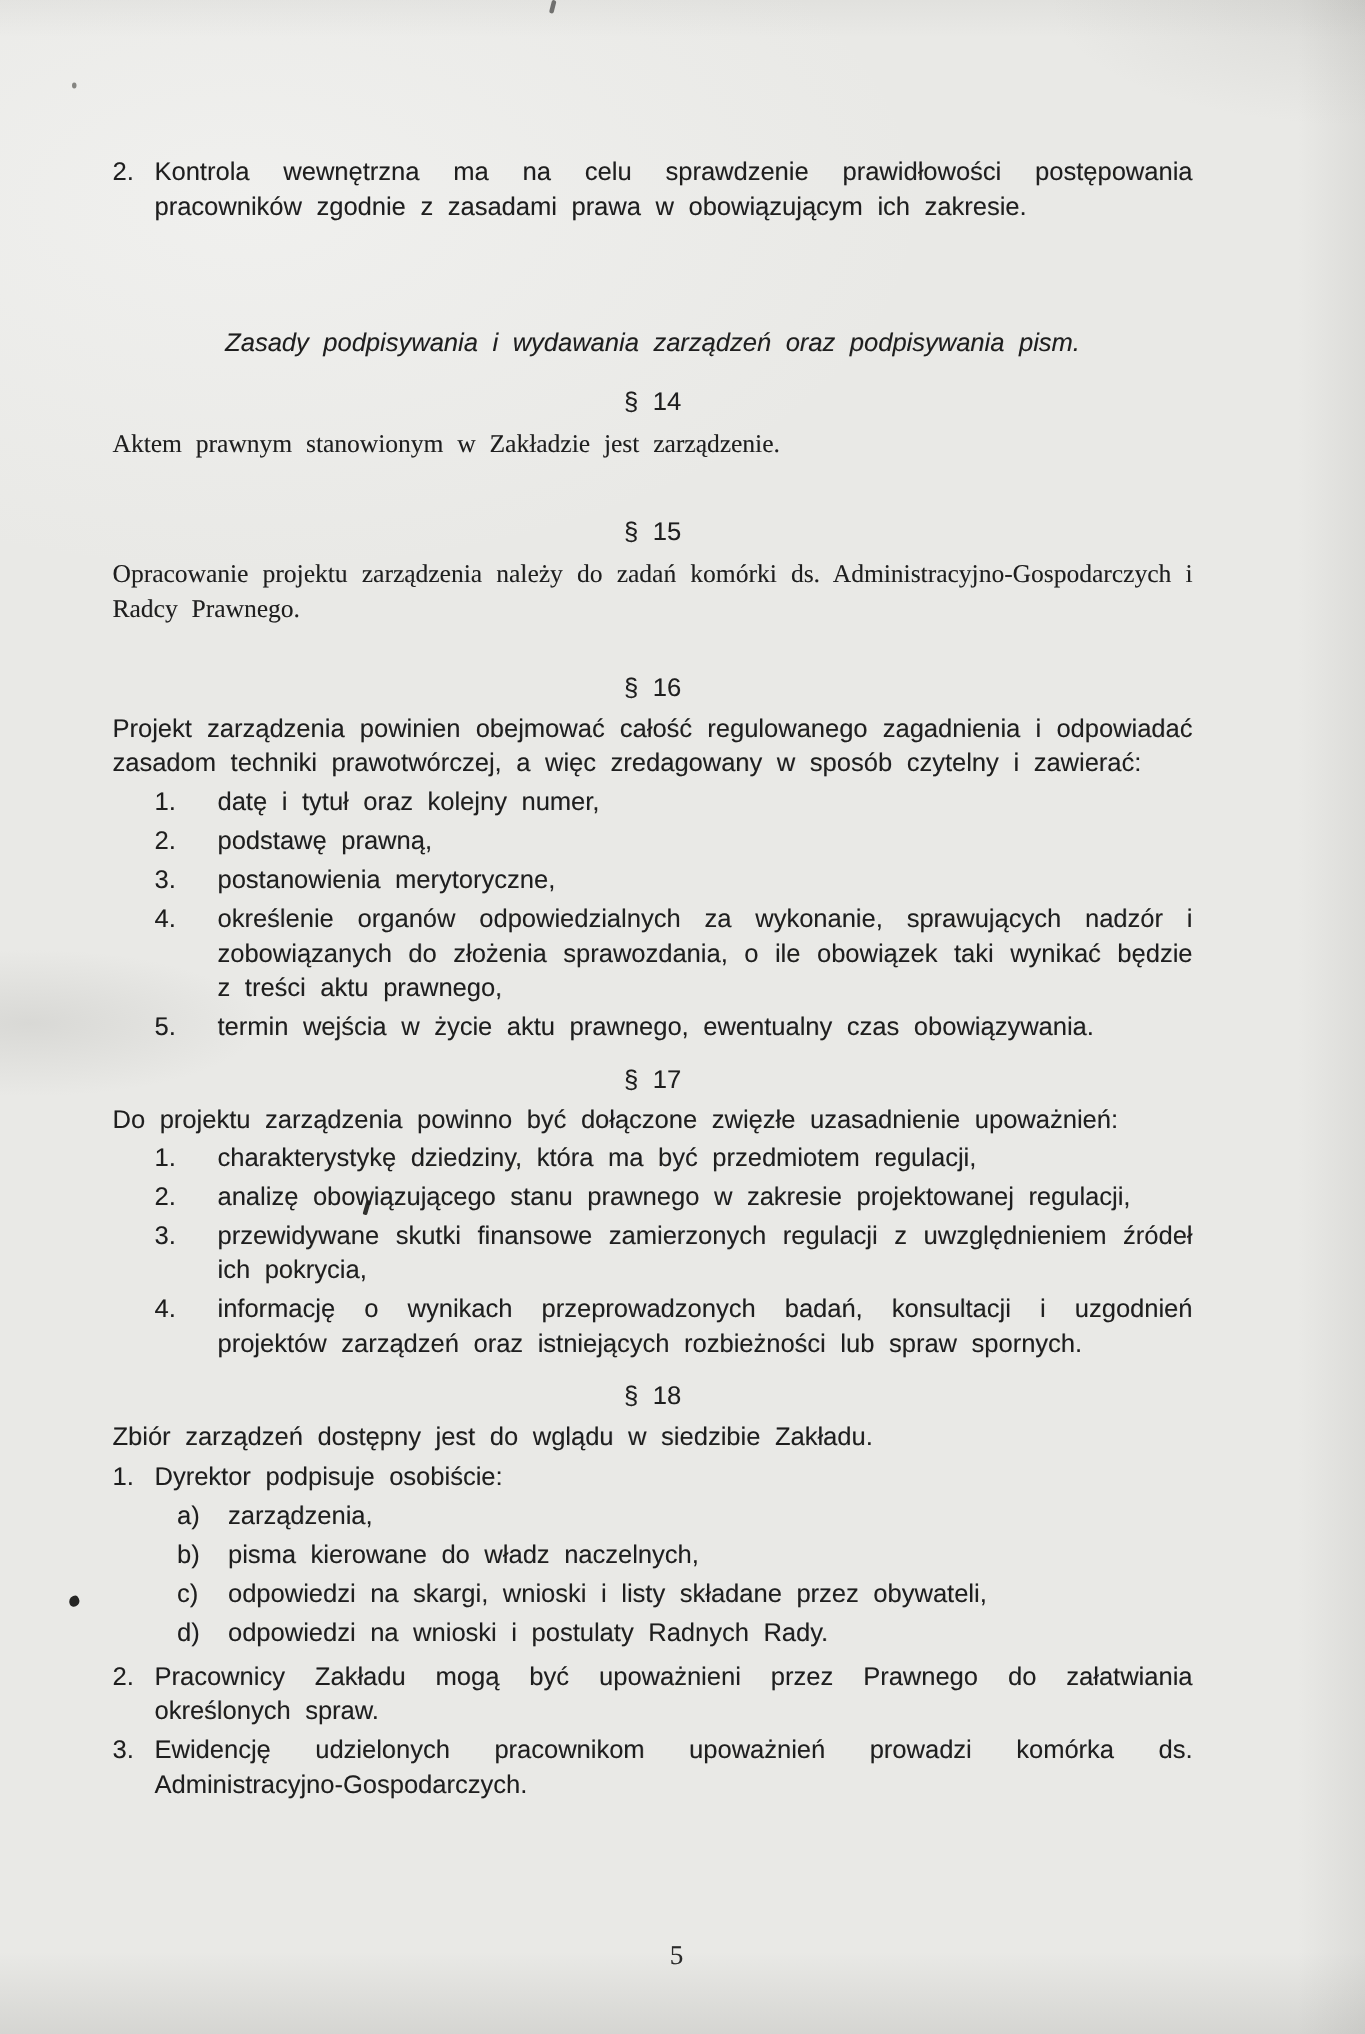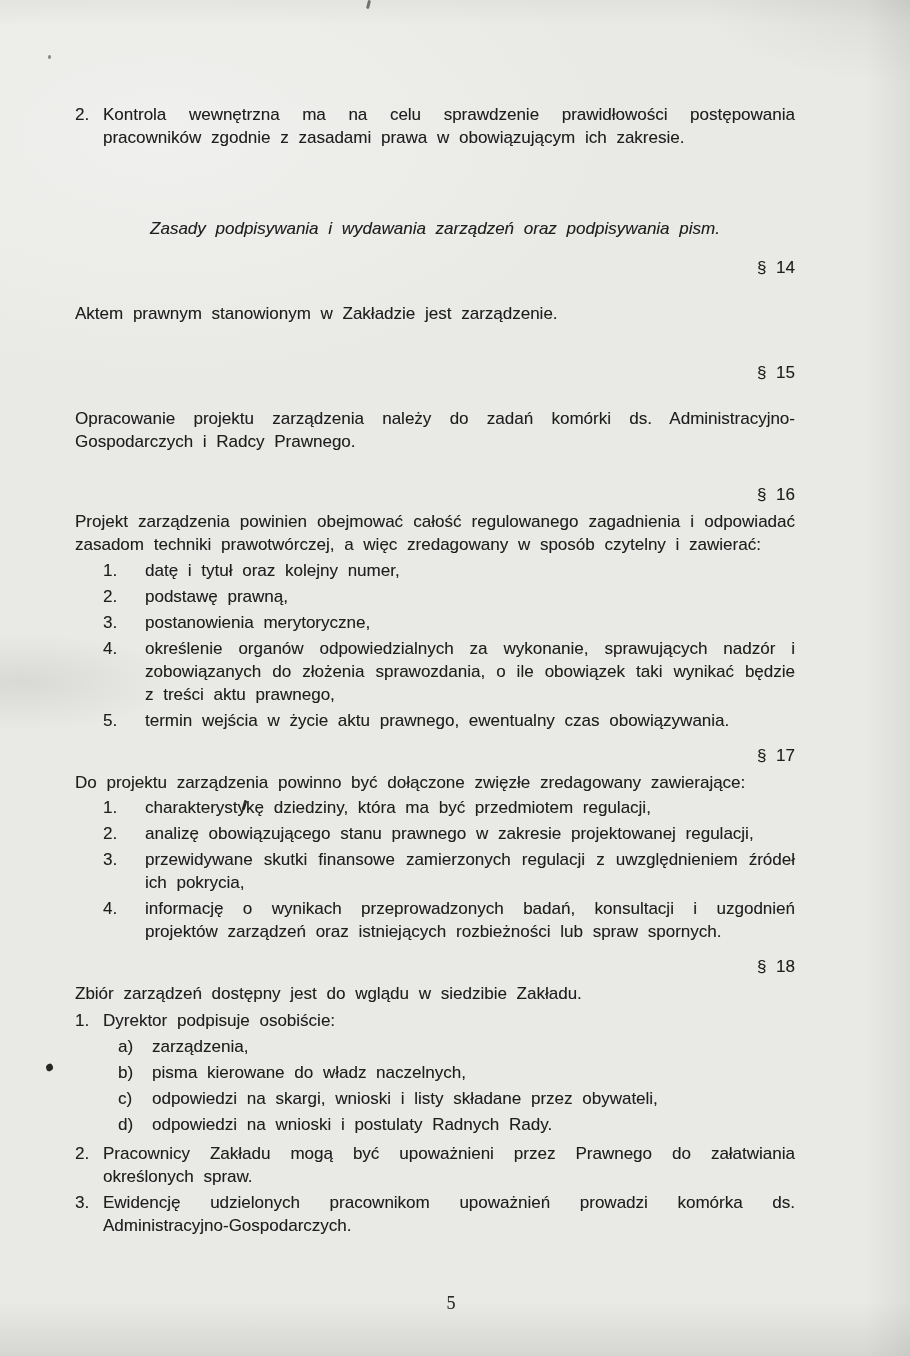--- a/index.html
+++ b/index.html
@@ -33,27 +33,27 @@
   .jt { text-align: justify; }
   .num-item { display: flex; }
   .num-item > .n { flex: 0 0 28px; }
   .num-item > .t { flex: 1; }
   .heading {
     margin-top: 68px;
     text-align: center;
     font-weight: normal;
     font-style: italic;
   }
-  .mark { text-align: right; }
+  .mark { text-align: center; }
   .mt16 { margin-top: 16px; }
   .mt24 { margin-top: 36px; }
   .mt14 { margin-top: 30px; }
   .mt12 { margin-top: 12px; }
   .mt15 { margin-top: 15px; }
-  .mt5  { margin-top: 23px; }
+  .mt5  { margin-top: 5px; font-family: Liberation Serif, serif; }
   .mt4  { margin-top: 4px; }
   .mt3  { margin-top: 3px; }
   .mt2  { margin-top: 2px; }
   .list { margin-left: 28px; }
   .list .li { display: flex; margin-bottom: 3px; }
   .list .li > .n { flex: 0 0 42px; }
   .list .li > .t { flex: 1; text-align: justify; }
   .list19 { margin-left: 0; }
   .list19 > .li { display: flex; margin-bottom: 3px; }
   .list19 > .li > .n { flex: 0 0 28px; }
@@ -147,21 +147,21 @@
         <span class="n">4.</span>
         <div class="t">określenie organów odpowiedzialnych za wykonanie, sprawujących nadzór i zobowiązanych do złożenia sprawozdania, o ile obowiązek taki wynikać będzie z treści aktu prawnego,</div>
       </div>
       <div class="li">
         <span class="n">5.</span>
         <div class="t">termin wejścia w życie aktu prawnego, ewentualny czas obowiązywania.</div>
       </div>
     </div>
 
     <div class="mark mt12">§ 17</div>
-    <div class="jt mt4">Do projektu zarządzenia powinno być dołączone zwięzłe zredagowany zawierające:</div>
+    <div class="jt mt4">Do projektu zarządzenia powinno być dołączone zwięzłe uzasadnienie upoważnień:</div>
     <div class="list mt2">
       <div class="li">
         <span class="n">1.</span>
         <div class="t">charakterystykę dziedziny, która ma być przedmiotem regulacji,</div>
       </div>
       <div class="li">
         <span class="n">2.</span>
         <div class="t">analizę obowiązującego stanu prawnego w zakresie projektowanej regulacji,</div>
       </div>
       <div class="li">

